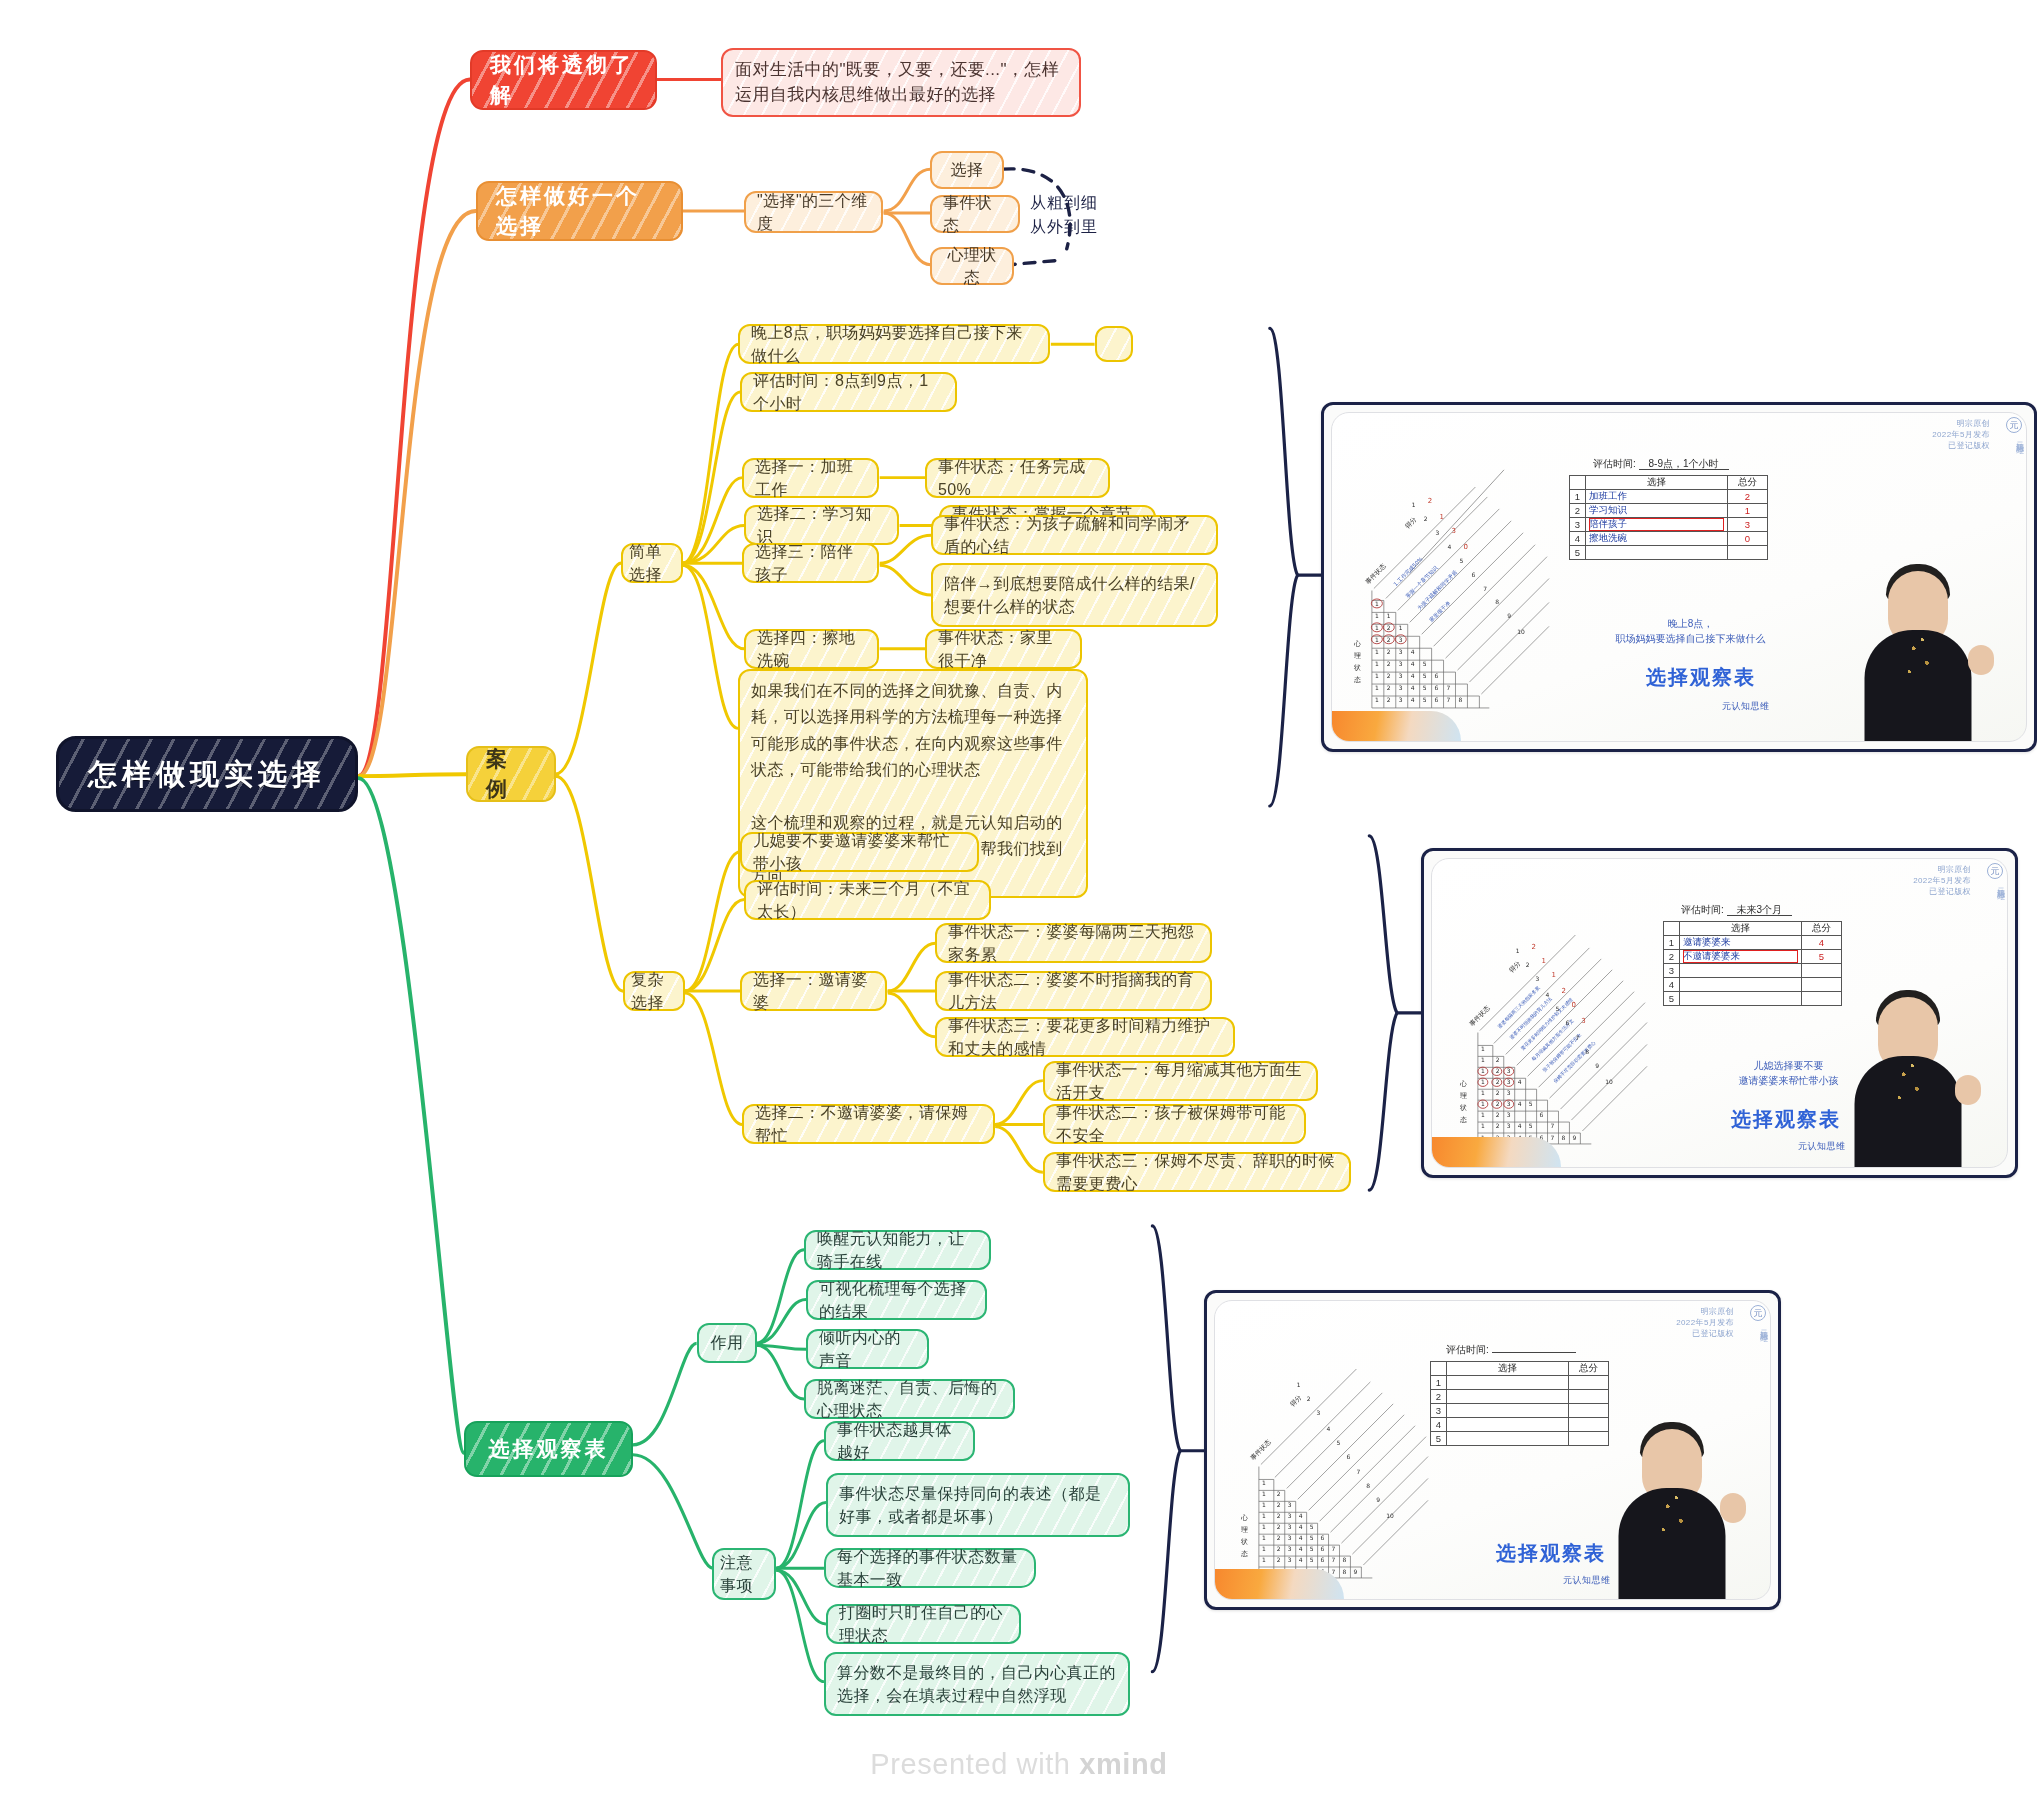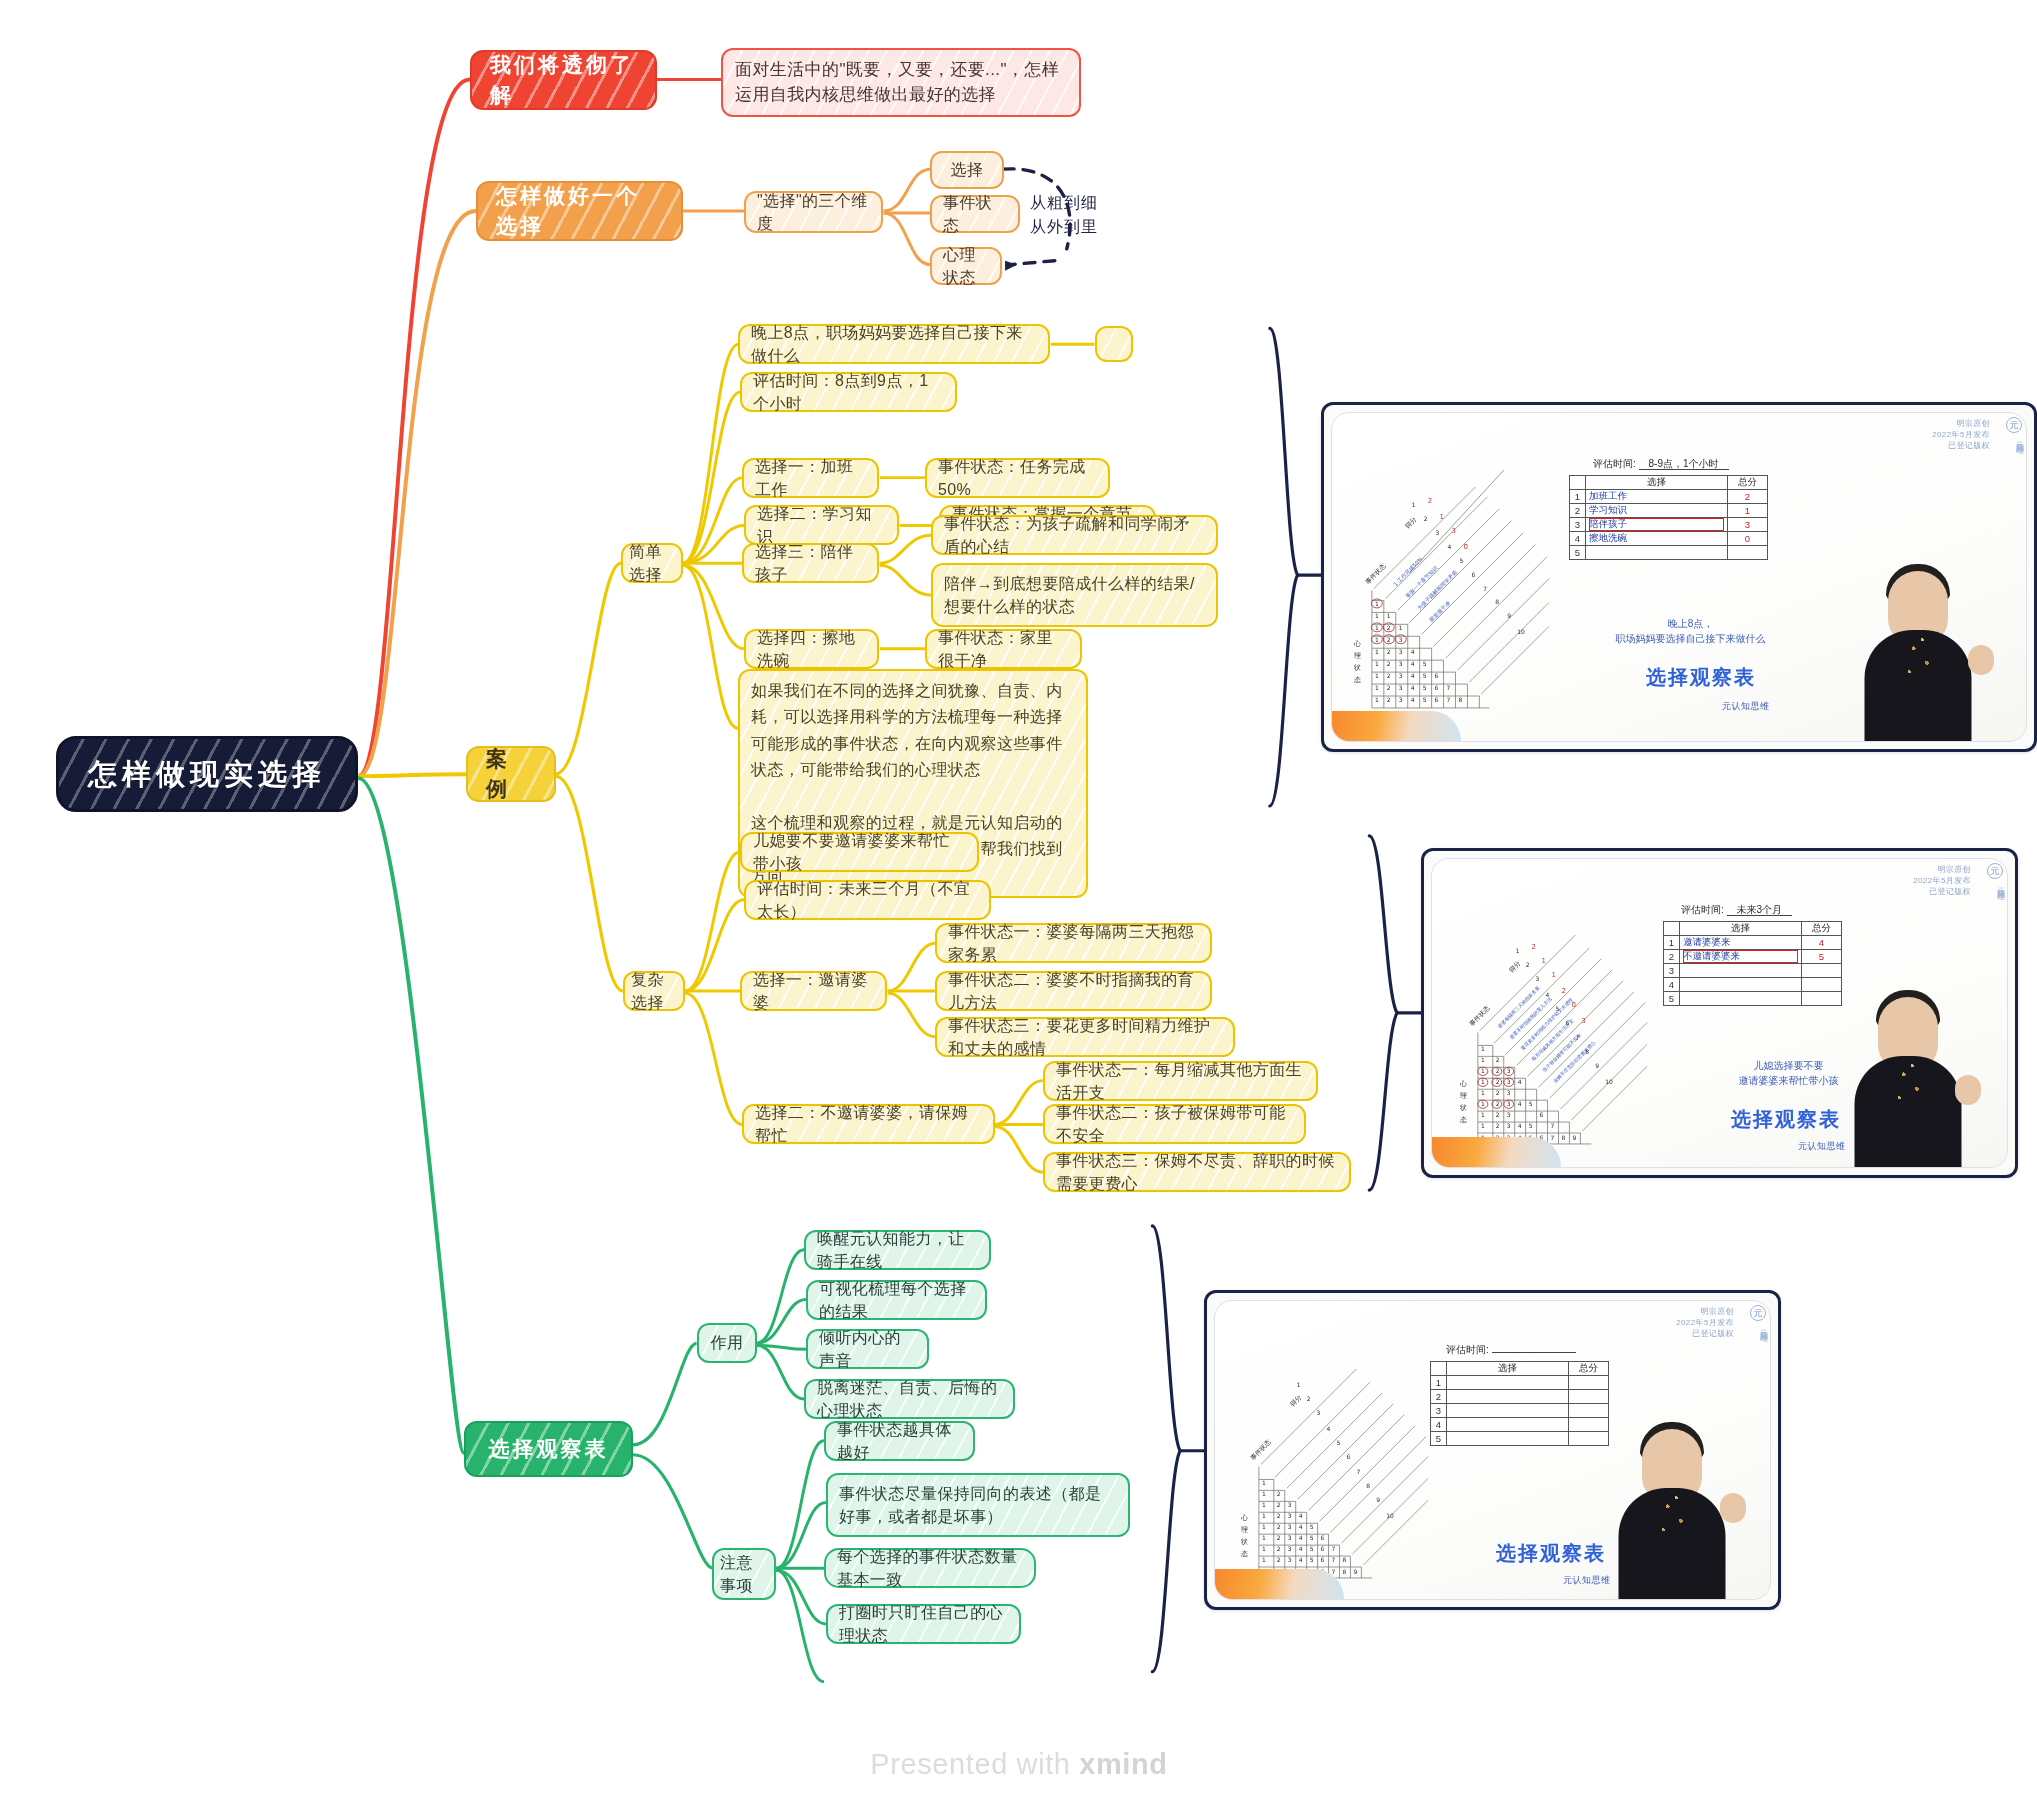--- a/index.html
+++ b/index.html
@@ -341,21 +341,21 @@
   </div>
   <div class="node orange-leaf sub" style="left:744px; top:191px; width:139px; height:42px;">
     <span>"选择"的三个维度</span>
   </div>
   <div class="node orange-leaf sub" style="left:930px; top:151px; width:74px; height:38px; justify-content:center;">
     <span>选择</span>
   </div>
   <div class="node orange-leaf sub" style="left:930px; top:195px; width:90px; height:38px; justify-content:center;">
     <span>事件状态</span>
   </div>
-  <div class="node orange-leaf sub" style="left:930px; top:247px; width:72px; height:38px; justify-content:center;">
+  <div class="node orange-leaf sub" style="left:930px; top:247px; width:84px; height:38px; justify-content:center;text-align:center;">
     <span>心理状态</span>
   </div>
   <div class="annot" style="left:1030px; top:191px;">
     <div>从粗到细</div>
     <div>从外到里</div>
   </div>
 
   <div class="node l1 yellow" style="left:466px; top:746px; width:90px; height:56px;">
     <span>案 例</span>
   </div>
@@ -476,20 +476,23 @@
     <span>事件状态越具体越好</span>
   </div>
   <div class="node green-leaf sub" style="left:826px; top:1473px; width:304px; min-height:62px; align-items:flex-start;">
     <span>事件状态尽量保持同向的表述（都是好事，或者都是坏事）</span>
   </div>
   <div class="node green-leaf sub" style="left:824px; top:1548px; width:212px; height:40px;border-radius:15px;">
     <span>每个选择的事件状态数量基本一致</span>
   </div>
   <div class="node green-leaf sub" style="left:826px; top:1604px; width:195px; height:40px;">
     <span>打圈时只盯住自己的心理状态</span>
+  </div>
+  <div class="node green-leaf sub" style="left:824px; top:1652px; width:306px; min-height:62px; align-items:flex-start;">
+    <span>算分数不是最终目的，自己内心真正的选择，会在填表过程中自然浮现</span>
   </div>
 
   <div class="slide" style="left:1321px; top:402px; width:716px; height:350px;">
     <div class="slide-inner">
       <div class="wm-logo">元</div>
       <div class="wm-logo-txt">元认知思维</div>
       <div class="wm" style="right:36px;">
         <div>明宗原创</div>
         <div>2022年5月发布</div>
         <div>已登记版权</div>

